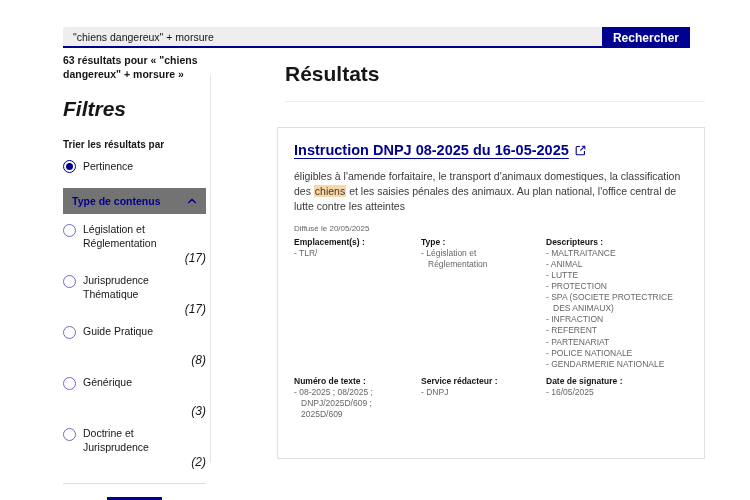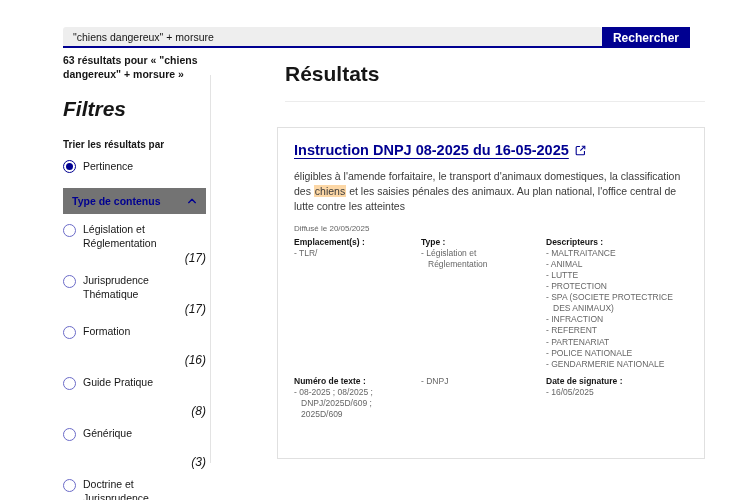--- a/index.html
+++ b/index.html
@@ -83,25 +83,20 @@
         <span class="opt-label">Législation et Réglementation</span>
         <span class="opt-count">(17)</span>
       </div>
 
       <div class="option">
         <span class="radio"></span>
         <span class="opt-label">Jurisprudence Thématique</span>
         <span class="opt-count">(17)</span>
       </div>
 
-      <div class="option">
-        <span class="radio"></span>
-        <span class="opt-label">Formation</span>
-        <span class="opt-count">(16)</span>
-      </div>
 
       <div class="option">
         <span class="radio"></span>
         <span class="opt-label">Guide Pratique</span>
         <span class="opt-count">(8)</span>
       </div>
 
       <div class="option">
         <span class="radio"></span>
         <span class="opt-label">Générique</span>
@@ -162,20 +157,21 @@
         <div class="meta-value">REFERENT</div>
         <div class="meta-value">PARTENARIAT</div>
         <div class="meta-value">POLICE NATIONALE</div>
         <div class="meta-value">GENDARMERIE NATIONALE</div>
       </div>
       <div class="meta-cell">
         <div class="meta-label">Numéro de texte :</div>
         <div class="meta-value">08-2025 ; 08/2025 ; DNPJ/2025D/609 ; 2025D/609</div>
       </div>
       <div class="meta-cell">
+        <div class="meta-label">Service rédacteur :</div>
         <div class="meta-value">DNPJ</div>
       </div>
       <div class="meta-cell">
         <div class="meta-label">Date de signature :</div>
         <div class="meta-value">16/05/2025</div>
       </div>
     </div>
 
 </div>
 

